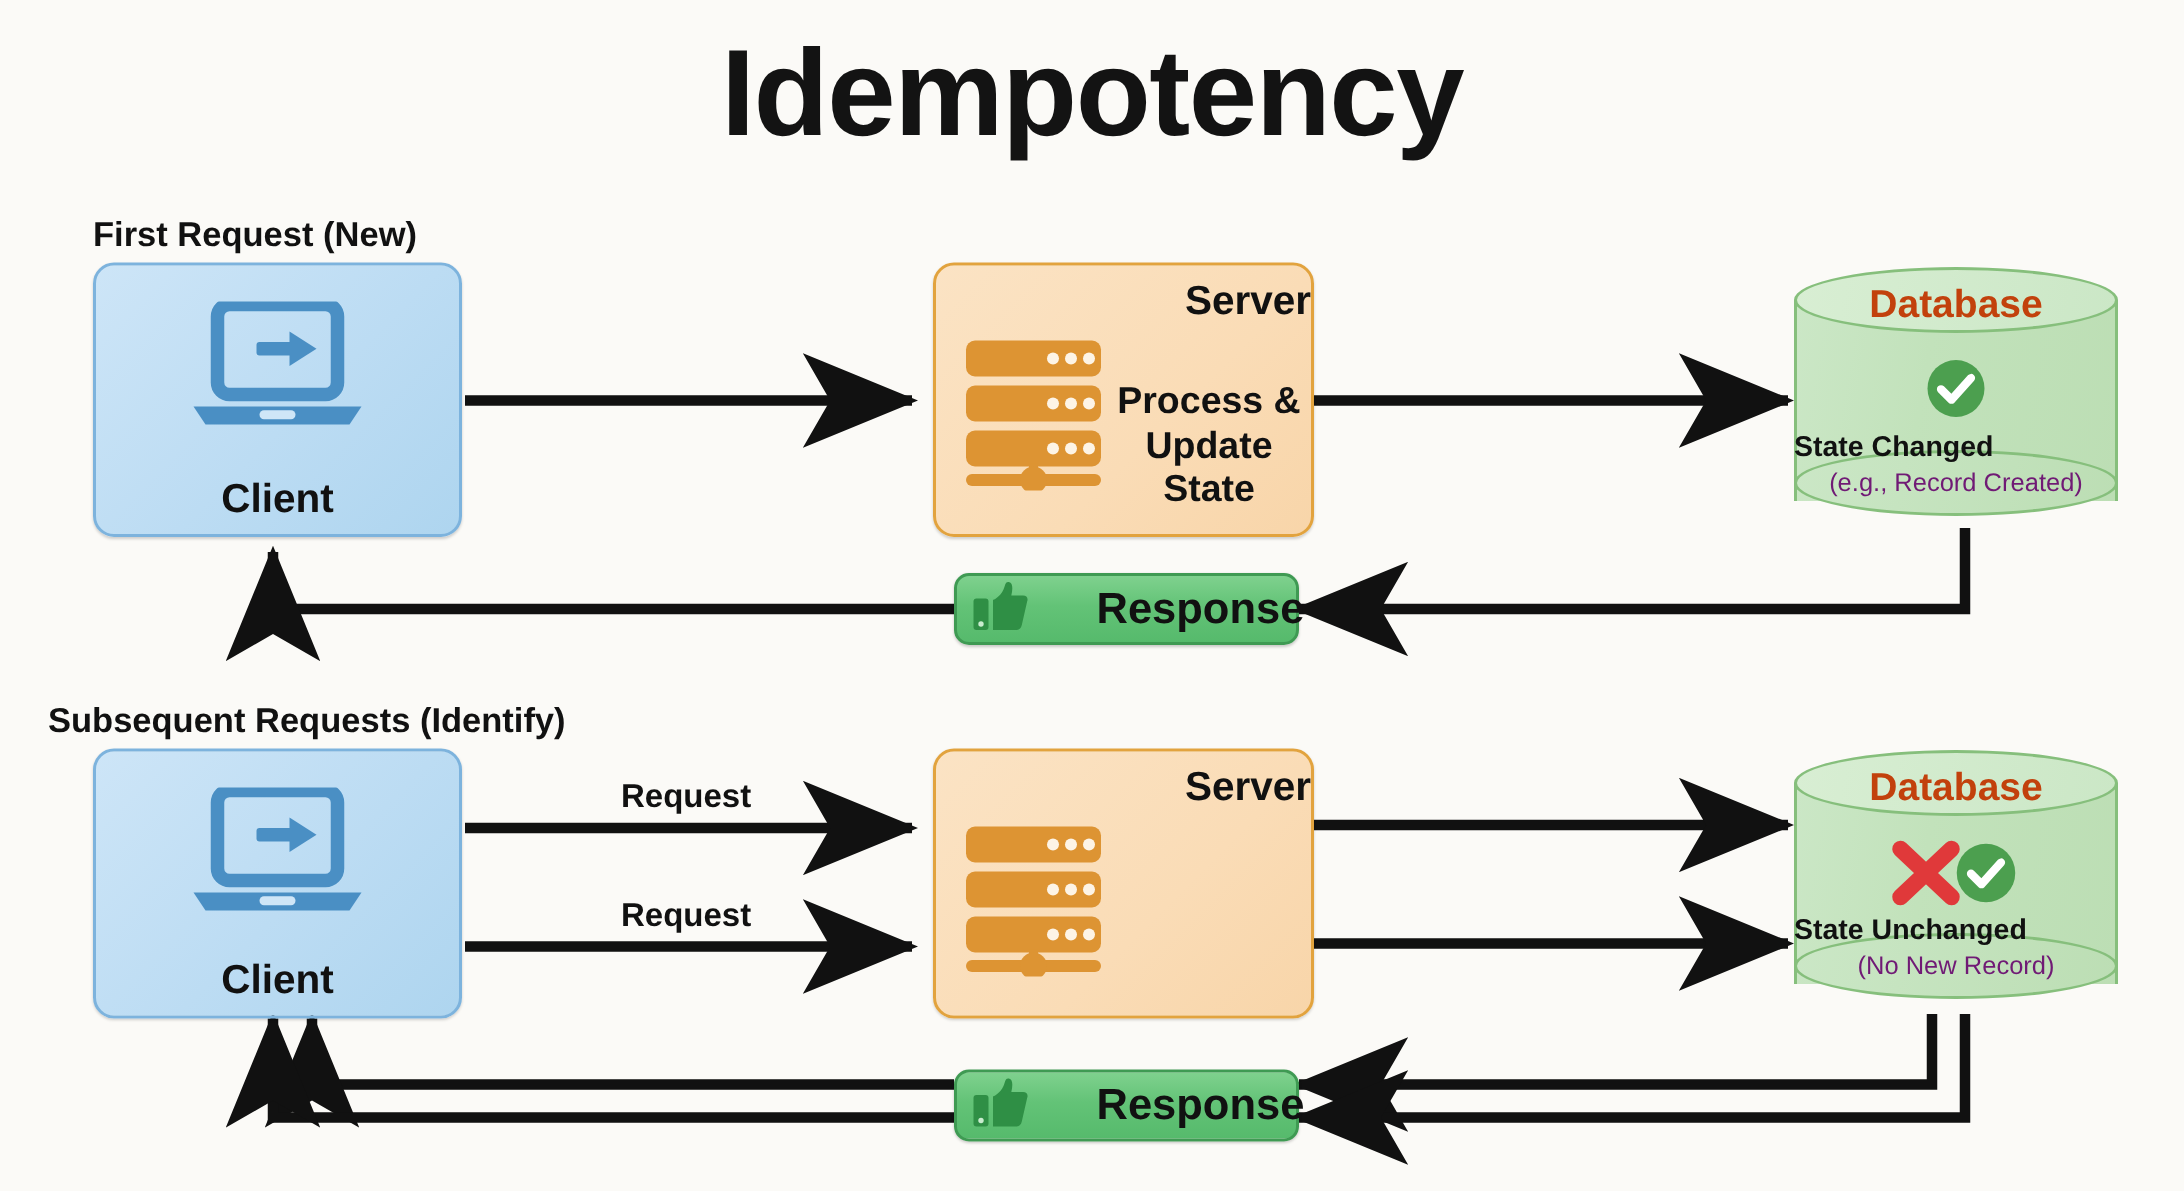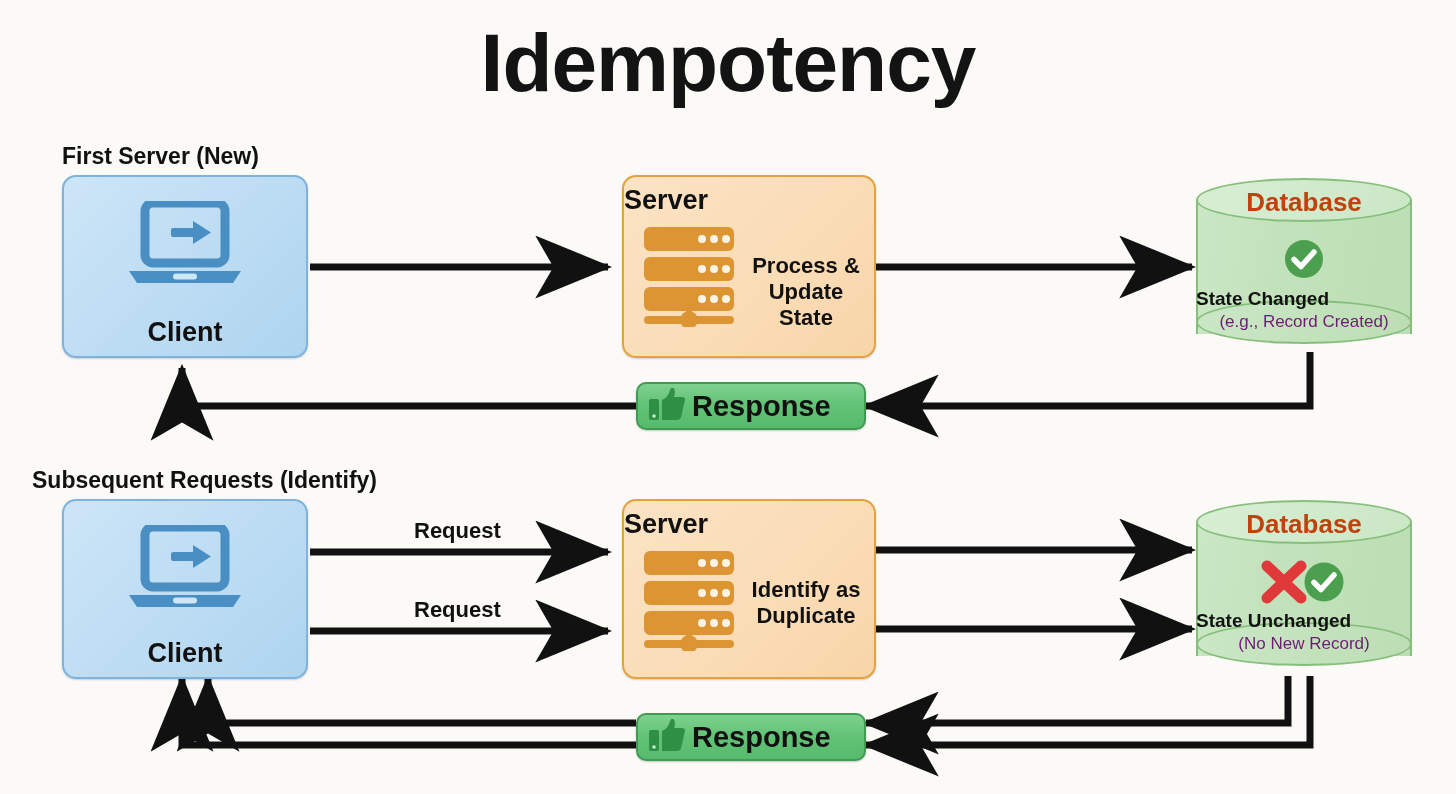--- a/index.html
+++ b/index.html
@@ -47,25 +47,25 @@
   
   .server-box{
     border-radius:14px;
     border:2px solid #e2a33e;
     background:linear-gradient(135deg,#fbe3c4 0%,#fadcb6 60%,#f8d5a9 100%);
     box-shadow:0 1px 2px rgba(0,0,0,.18);
     box-sizing:border-box;
   }
   .server-title{
     position:absolute;left:0;top:8px;width:100%;
-    text-align:left;font-size:27px;font-weight:bold;color:#111;
+    text-align:right;font-size:27px;font-weight:bold;color:#111;
   }
   .server-sub{
     position:absolute;
-    text-align:center;font-size:22px;font-weight:bold;color:#111;
+    text-align:center;font-size:25px;font-weight:bold;color:#111;
     line-height:1.18;
   }
   .server-icon{position:absolute;}
 
   
   .db{position:absolute;}
   .db-body{
     position:absolute;left:0;width:100%;
     background:linear-gradient(100deg,#cbe7c6 0%,#c2e2bb 40%,#bcdeb4 100%);
     border-left:2px solid #86bf7c;
@@ -102,20 +102,21 @@
   
   .response-pill{
     position:absolute;
     border-radius:10px;
     border:2px solid #3f9a53;
     background:linear-gradient(180deg,#7fd18e 0%,#63c377 45%,#56ba6c 100%);
     box-shadow:0 1px 2px rgba(0,0,0,.2);
     box-sizing:border-box;
     display:flex;align-items:center;
     z-index:6;
+    gap:39px;
   }
   .response-text{
     font-size:29px;font-weight:bold;color:#111;
     margin-left:6px;
   }
 
   
   .arrow-label{
     position:absolute;
     font-size:22px;font-weight:bold;color:#111;
@@ -171,21 +172,21 @@
     <g>
       <path d="M1288,676 L1288,723 L866,723" fill="none" stroke="#111" stroke-width="7" marker-end="url(#ahl)"></path>
       <path d="M636,723 L208,723 L208,679" fill="none" stroke="#111" stroke-width="7" marker-end="url(#ahl)"></path>
     </g>
     <g>
       <path d="M1310,676 L1310,745 L866,745" fill="none" stroke="#111" stroke-width="7" marker-end="url(#ahl)"></path>
       <path d="M636,745 L182,745 L182,679" fill="none" stroke="#111" stroke-width="7" marker-end="url(#ahl)"></path>
     </g>
   </svg>
 
-  <div class="abs section-label" style="left:62px;top:143px;">First Server (New)</div>
+  <div class="abs section-label" style="left:62px;top:143px;">First Request (New)</div>
 
   <div class="abs client-box" style="left:62px;top:175px;width:246px;height:183px;">
     <div class="laptop" style="top:24px;">
       <svg width="124" height="92" viewBox="0 0 124 92">
         <rect x="22" y="2" width="80" height="60" rx="8" fill="none" stroke="#4a8fc4" stroke-width="9"></rect>
         <g fill="#4a8fc4">
           <rect x="48" y="27" width="28" height="9" rx="2"></rect>
           <path d="M70,20 L88,31.5 L70,43 Z"></path>
         </g>
         <path d="M6,70 L118,70 L110,82 L14,82 Z" fill="#4a8fc4"></path>
@@ -290,24 +291,20 @@
             <circle cx="88" cy="14" r="4"></circle>
           <circle cx="64" cy="44" r="4"></circle>
             <circle cx="76" cy="44" r="4"></circle>
             <circle cx="88" cy="44" r="4"></circle>
           <circle cx="64" cy="74" r="4"></circle>
             <circle cx="76" cy="74" r="4"></circle>
             <circle cx="88" cy="74" r="4"></circle>
         </g>
       </svg>
     </div>
-    <div class="server-sub" style="left:118px;top:76px;width:128px;">
-      <div>Identify as</div>
-      <div>Duplicate</div>
-    </div>
   </div>
 
   <div class="abs db" style="left:1196px;top:500px;width:216px;height:178px;">
     <div class="db-body" style="top:22px;height:134px;"></div>
     <div class="db-bottom" style="top:122px;height:44px;"></div>
     <div class="db-top" style="height:44px;"></div>
     <div class="db-title" style="top:9px;">Database</div>
     <div class="abs" style="left:62px;top:58px;">
       <svg width="52" height="48" viewBox="0 0 52 48">
         <path d="M9,8 L43,40 M43,8 L9,40" stroke="#e0393a" stroke-width="11" stroke-linecap="round"></path>

